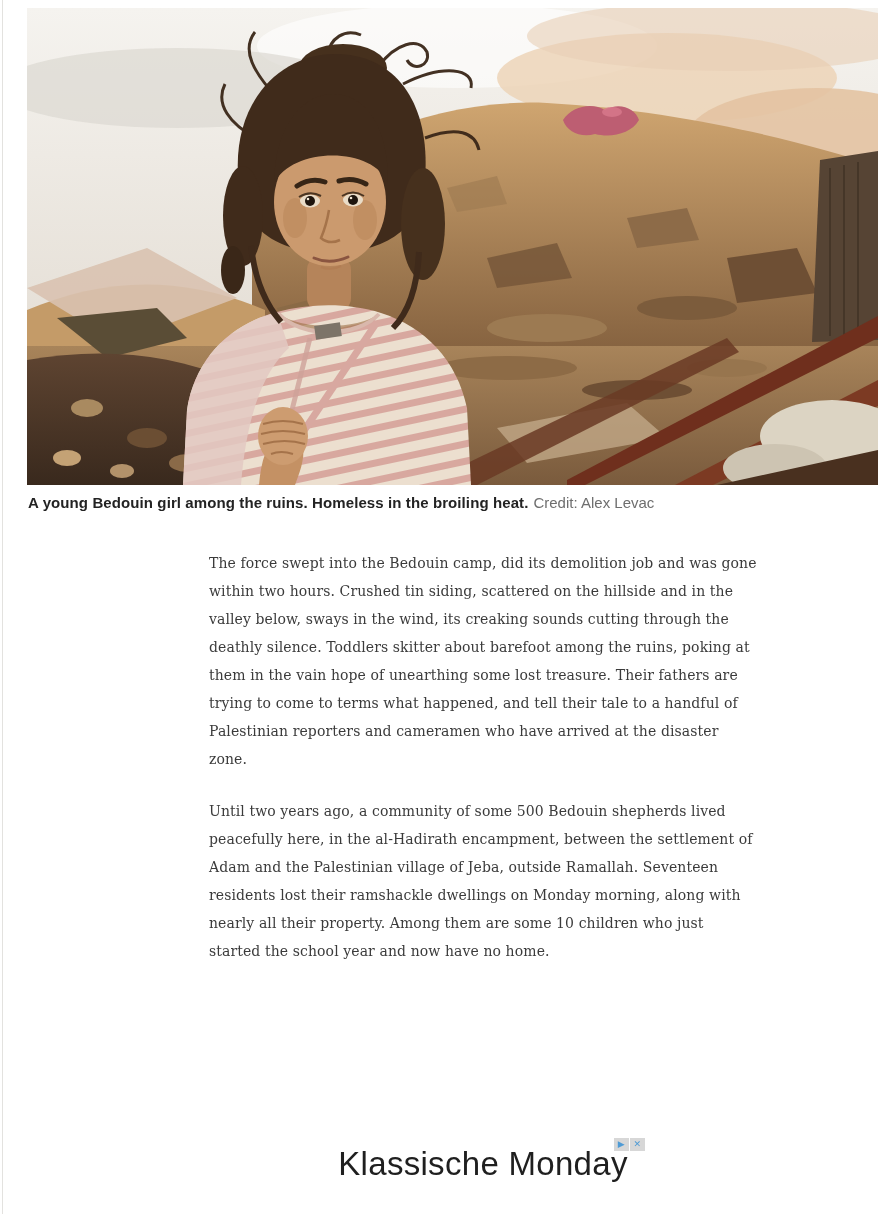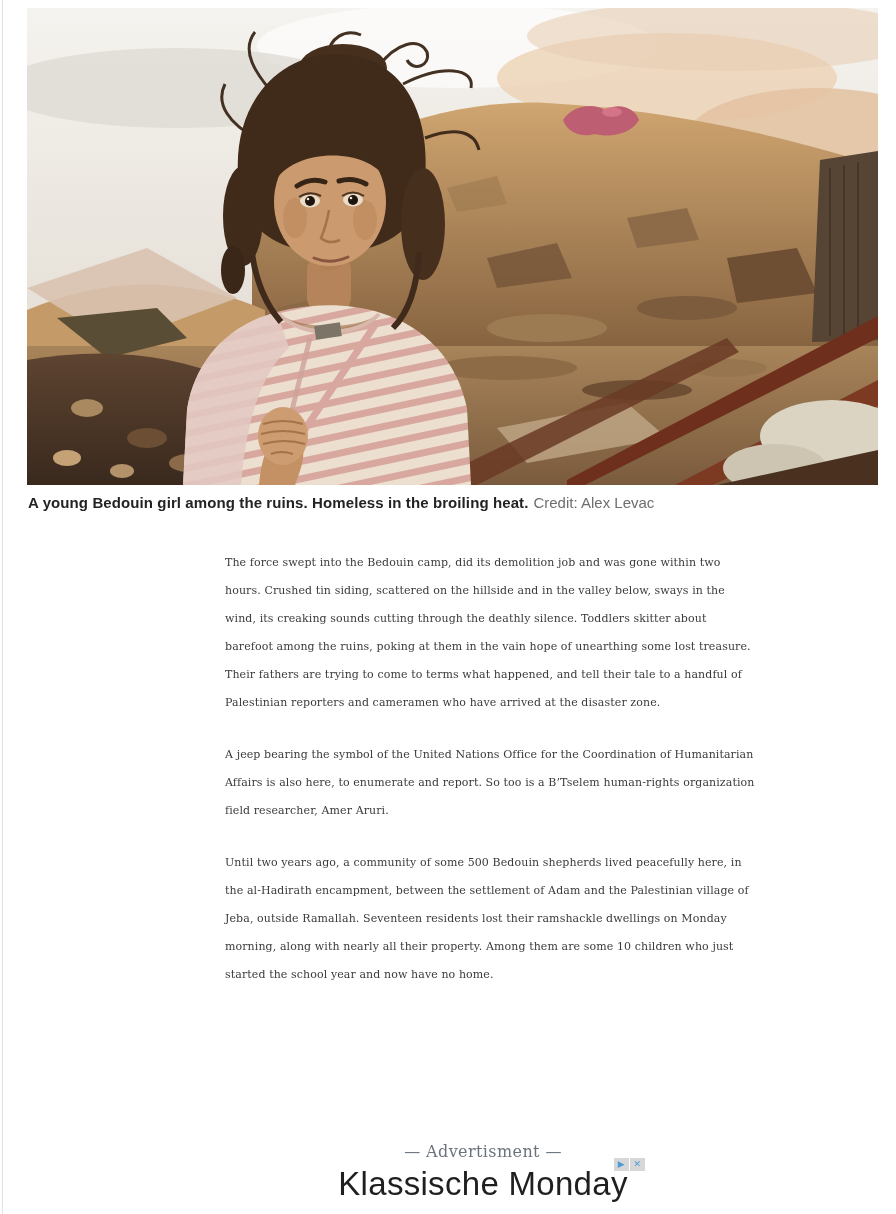--- a/index.html
+++ b/index.html
@@ -11,22 +11,22 @@
 
   .photo-fig { position:absolute; left:27px; top:8px; width:851px; height:477px; margin:0; }
   .photo-fig svg { display:block; width:851px; height:477px; }
 
   .caption { position:absolute; left:28px; top:492px; width:840px; font-size:15px; line-height:22px; }
   .caption .cap-bold { font-weight:bold; color:#232323; letter-spacing:0.1px; }
   .caption .cap-credit { color:#6e6e6e; margin-left:5px; }
 
   .article { position:absolute; left:209px; top:549px; width:548px; }
   .article p {
-    margin:0 0 24px 16px; font-family:"DejaVu Serif", serif;
-    font-size:11px; line-height:28px; color:#3b3b3b; letter-spacing:0.1px;
+    margin:0 0 24px 0; font-family:"DejaVu Serif", serif;
+    font-size:14px; line-height:28px; color:#3b3b3b; letter-spacing:0.1px;
   }
 
   .ad-region { position:absolute; left:209px; top:1142px; width:548px; text-align:center; }
   .ad-label { font-family:"DejaVu Serif", serif; font-size:16px; line-height:20px; color:#6a737c; letter-spacing:0.4px; }
   .ad-headline-wrap { position:relative; display:inline-block; margin-top:3px; }
   .ad-headline { font-size:33px; line-height:38px; font-weight:400; color:#1f1f1f; letter-spacing:0.3px; }
   .ad-icons { position:absolute; top:-7px; right:-17px; display:flex; }
   .ad-ic {
     width:15px; height:13px; background:#d7d7d7; color:#4f9bd5;
     font-size:9px; line-height:13px; text-align:center;
@@ -171,26 +171,24 @@
     </g>
   </svg>
 </figure>
 
 <div class="caption">
   <span class="cap-bold">A young Bedouin girl among the ruins. Homeless in the broiling heat.</span><span class="cap-credit">Credit: Alex Levac</span>
 </div>
 
 <div class="article">
   <p>The force swept into the Bedouin camp, did its demolition job and was gone within two hours. Crushed tin siding, scattered on the hillside and in the valley below, sways in the wind, its creaking sounds cutting through the deathly silence. Toddlers skitter about barefoot among the ruins, poking at them in the vain hope of unearthing some lost treasure. Their fathers are trying to come to terms what happened, and tell their tale to a handful of Palestinian reporters and cameramen who have arrived at the disaster zone.</p>
-  <p>A jeep bearing the symbol of the United Nations Office for the Coordination of Humanitarian Affairs is also here, to enumerate and report. So too is a B’Tselem human-rights organization field researcher, Amer Aruri.</p>
   <p>Until two years ago, a community of some 500 Bedouin shepherds lived peacefully here, in the al-Hadirath encampment, between the settlement of Adam and the Palestinian village of Jeba, outside Ramallah. Seventeen residents lost their ramshackle dwellings on Monday morning, along with nearly all their property. Among them are some 10 children who just started the school year and now have no home.</p>
 </div>
 
 <div class="ad-region">
-  <div class="ad-label">— Advertisment —</div>
   <div class="ad-headline-wrap">
     <div class="ad-headline">Klassische Monday</div>
     <span class="ad-icons">
       <span class="ad-ic">▶</span>
       <span class="ad-ic">✕</span>
     </span>
   </div>
 </div>
 
 </body></html>

